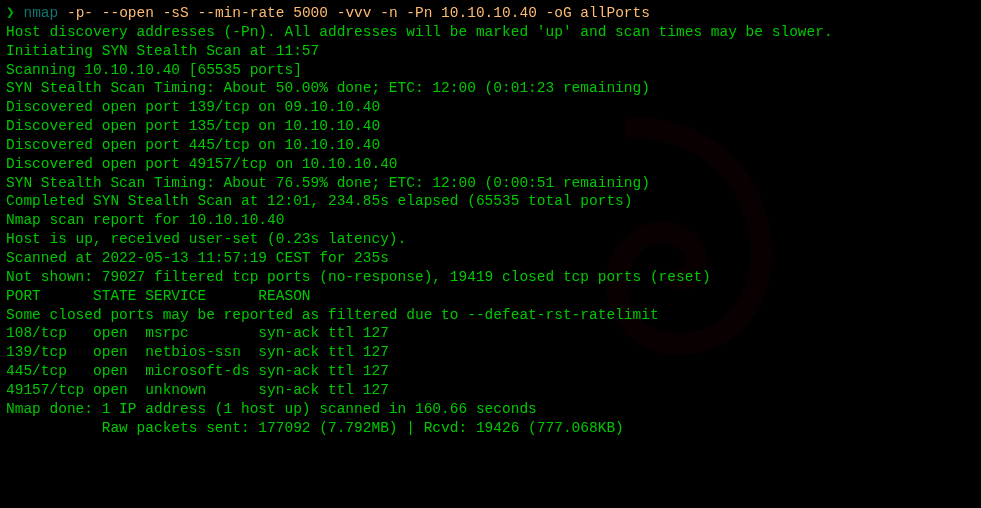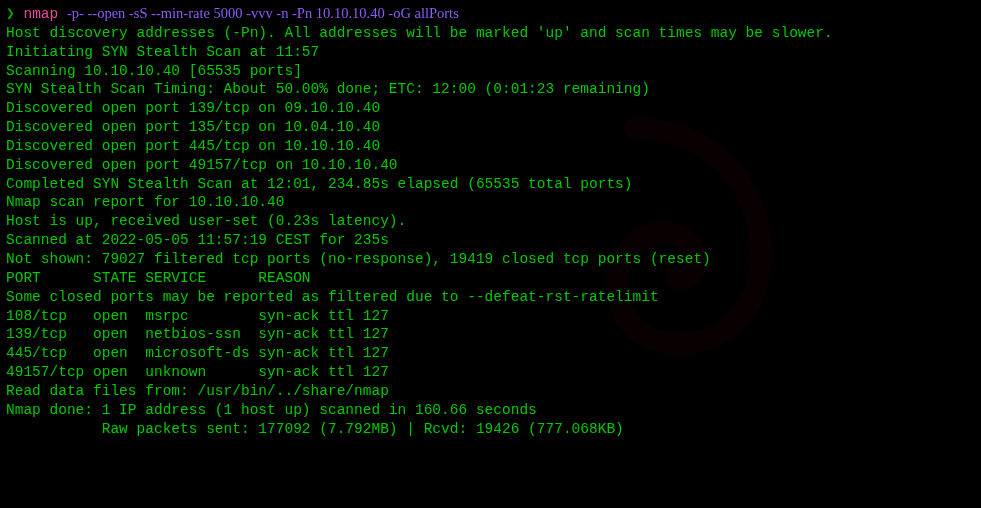--- a/index.html
+++ b/index.html
@@ -37,26 +37,25 @@
       position: relative;
       z-index: 1;
     }
     .line {
       white-space: pre;
     }
     .prompt {
       color: #00aa00;
     }
     .cmd-name {
-      color: #ec4899;
+      color: #0f766e;
       text-align: center;
     }
     .cmd-args {
-      color: #8b5cf6;
-      font-family: Liberation Serif, serif;
+      color: #fdba74;
     }
     .output {
       color: #00c800;
     }
   </style>
 </head>
 <body>
 
 <div class="bg-logo">
   <svg viewBox="0 0 100 100" xmlns="http://www.w3.org/2000/svg">
@@ -64,31 +63,31 @@
   </svg>
 </div>
 
 <div class="terminal">
   <div class="line"><span class="prompt">❯</span> <span class="cmd-name">nmap</span> <span class="cmd-args">-p- --open -sS --min-rate 5000 -vvv -n -Pn 10.10.10.40 -oG allPorts</span></div>
   <div class="line output">Host discovery addresses (-Pn). All addresses will be marked 'up' and scan times may be slower.</div>
   <div class="line output">Initiating SYN Stealth Scan at 11:57</div>
   <div class="line output">Scanning 10.10.10.40 [65535 ports]</div>
   <div class="line output">SYN Stealth Scan Timing: About 50.00% done; ETC: 12:00 (0:01:23 remaining)</div>
   <div class="line output">Discovered open port 139/tcp on 09.10.10.40</div>
-  <div class="line output">Discovered open port 135/tcp on 10.04.10.40</div>
+  <div class="line output">Discovered open port 135/tcp on 10.10.10.40</div>
   <div class="line output">Discovered open port 445/tcp on 10.10.10.40</div>
   <div class="line output">Discovered open port 49157/tcp on 10.10.10.40</div>
+  <div class="line output">SYN Stealth Scan Timing: About 76.59% done; ETC: 12:00 (0:00:51 remaining)</div>
   <div class="line output">Completed SYN Stealth Scan at 12:01, 234.85s elapsed (65535 total ports)</div>
   <div class="line output">Nmap scan report for 10.10.10.40</div>
   <div class="line output">Host is up, received user-set (0.23s latency).</div>
-  <div class="line output">Scanned at 2022-05-05 11:57:19 CEST for 235s</div>
+  <div class="line output">Scanned at 2022-05-13 11:57:19 CEST for 235s</div>
   <div class="line output">Not shown: 79027 filtered tcp ports (no-response), 19419 closed tcp ports (reset)</div>
   <div class="line output">PORT      STATE SERVICE      REASON</div>
   <div class="line output">Some closed ports may be reported as filtered due to --defeat-rst-ratelimit</div>
   <div class="line output">108/tcp   open  msrpc        syn-ack ttl 127</div>
   <div class="line output">139/tcp   open  netbios-ssn  syn-ack ttl 127</div>
   <div class="line output">445/tcp   open  microsoft-ds syn-ack ttl 127</div>
   <div class="line output">49157/tcp open  unknown      syn-ack ttl 127</div>
   <div class="line output"></div>
-  <div class="line output">Read data files from: /usr/bin/../share/nmap</div>
   <div class="line output">Nmap done: 1 IP address (1 host up) scanned in 160.66 seconds</div>
   <div class="line output">           Raw packets sent: 177092 (7.792MB) | Rcvd: 19426 (777.068KB)</div>
 </div>
 
 </body></html>

